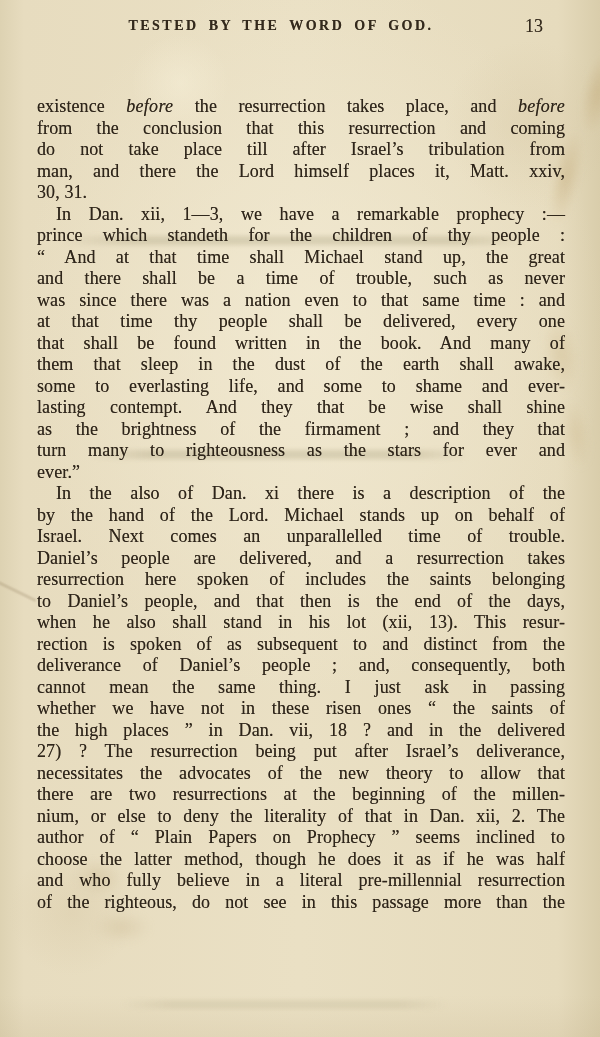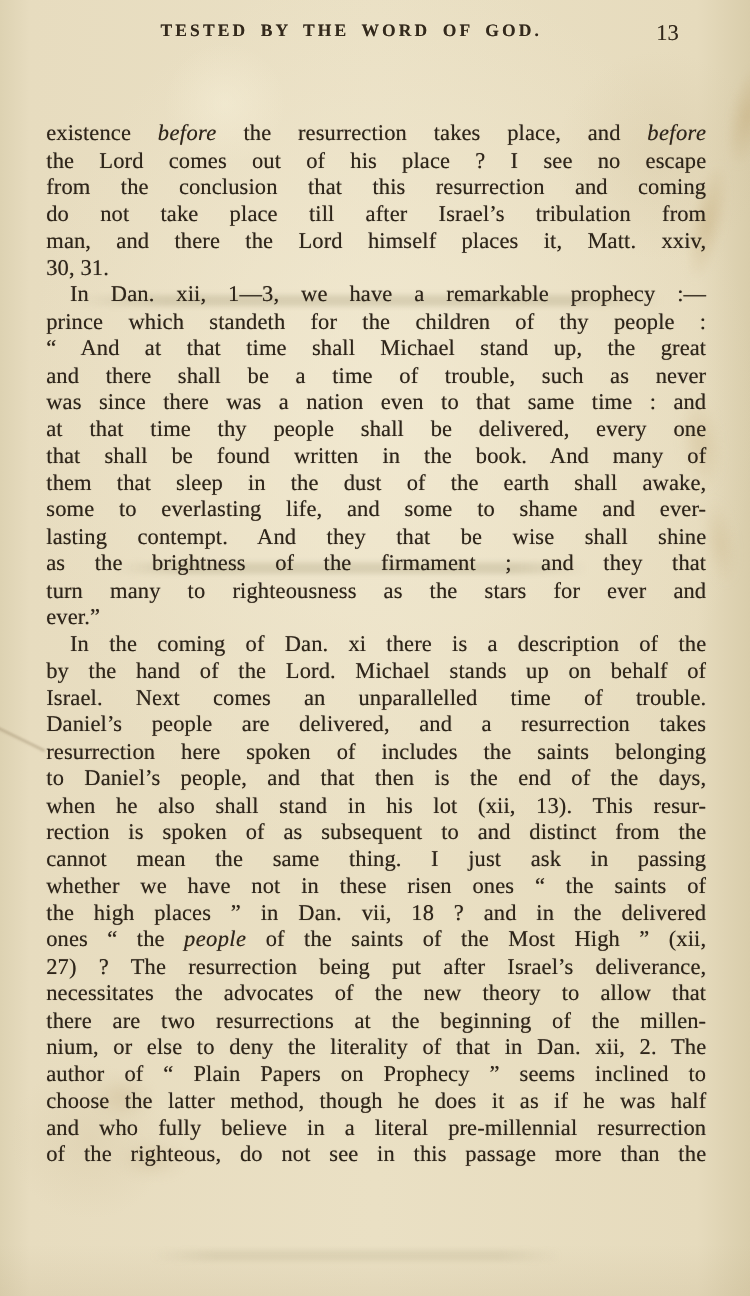--- a/index.html
+++ b/index.html
@@ -135,50 +135,49 @@
   <div class="stain ghost-band b3"></div>
   <div class="crease"></div>
 
   <div class="running-head">
     <div class="head-title">TESTED BY THE WORD OF GOD.</div>
     <div class="head-number">13</div>
   </div>
 
   <div class="body-text">
       <div class="line"><span>existence </span><i>before</i><span> the resurrection takes place, and </span><i>before</i></div>
-      <div class="line"><span>the Lord comes out of his place ?  I see no escape</span></div>
       <div class="line"><span>from the conclusion that this resurrection and coming</span></div>
       <div class="line"><span>do not take place till after Israel’s tribulation from</span></div>
       <div class="line"><span>man, and there the Lord himself places it, Matt. xxiv,</span></div>
       <div class="line end"><span>30, 31.</span></div>
       <div class="line indent"><span>In Dan. xii, 1—3, we have a remarkable prophecy :—</span></div>
       <div class="line"><span>prince which standeth for the children of thy people :</span></div>
       <div class="line"><span>“ And at that time shall Michael stand up, the great</span></div>
       <div class="line"><span>and there shall be a time of trouble, such as never</span></div>
       <div class="line"><span>was since there was a nation even to that same time : and</span></div>
       <div class="line"><span>at that time thy people shall be delivered, every one</span></div>
       <div class="line"><span>that shall be found written in the book.  And many of</span></div>
       <div class="line"><span>them that sleep in the dust of the earth shall awake,</span></div>
       <div class="line"><span>some to everlasting life, and some to shame and ever-</span></div>
       <div class="line"><span>lasting contempt.  And they that be wise shall shine</span></div>
       <div class="line"><span>as the brightness of the firmament ; and they that</span></div>
       <div class="line"><span>turn many to righteousness as the stars for ever and</span></div>
       <div class="line end"><span>ever.”</span></div>
-      <div class="line indent"><span>In the coming of Dan. xi there is a description of the</span></div>
+      <div class="line indent"><span>In the also of Dan. xi there is a description of the</span></div>
       <div class="line"><span>by the hand of the Lord.  Michael stands up on behalf of</span></div>
       <div class="line"><span>Israel.  Next comes an unparallelled time of trouble.</span></div>
       <div class="line"><span>Daniel’s people are delivered, and a resurrection takes</span></div>
       <div class="line"><span>resurrection here spoken of includes the saints belonging</span></div>
       <div class="line"><span>to Daniel’s people, and that then is the end of the days,</span></div>
       <div class="line"><span>when he also shall stand in his lot (xii, 13).  This resur-</span></div>
       <div class="line"><span>rection is spoken of as subsequent to and distinct from the</span></div>
+      <div class="line"><span>deliverance of Daniel’s people ; and, consequently, both</span></div>
       <div class="line"><span>cannot mean the same thing.  I just ask in passing</span></div>
       <div class="line"><span>whether we have not in these risen ones “ the saints of</span></div>
       <div class="line"><span>the high places ” in Dan. vii, 18 ? and in the delivered</span></div>
-      <div class="line"><span>ones “ the </span><i>people</i><span> of the saints of the Most High ” (xii,</span></div>
       <div class="line"><span>27) ?  The resurrection being put after Israel’s deliverance,</span></div>
       <div class="line"><span>necessitates the advocates of the new theory to allow that</span></div>
       <div class="line"><span>there are two resurrections at the beginning of the millen-</span></div>
       <div class="line"><span>nium, or else to deny the literality of that in Dan. xii, 2. The</span></div>
       <div class="line"><span>author of “ Plain Papers on Prophecy ” seems inclined to</span></div>
       <div class="line"><span>choose the latter method, though he does it as if he was half</span></div>
       <div class="line"><span>and who fully believe in a literal pre-millennial resurrection</span></div>
       <div class="line"><span>of the righteous, do not see in this passage more than the</span></div>
     </div>
 </div>

